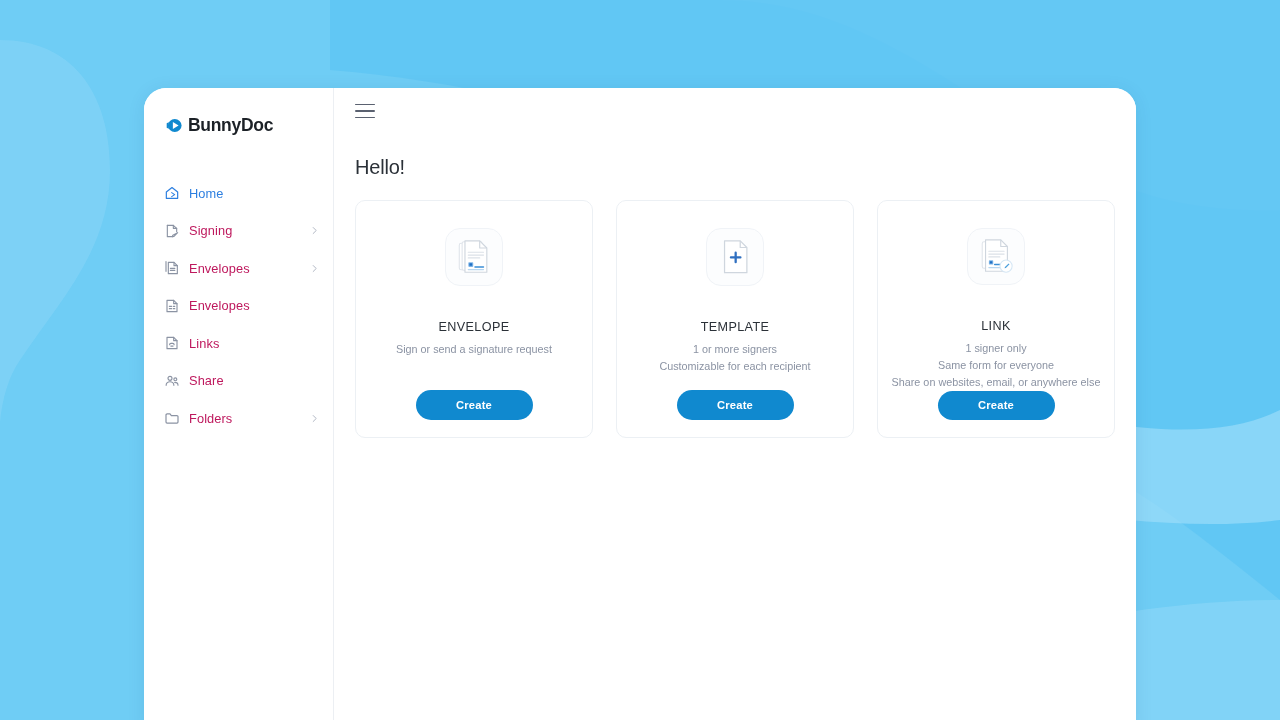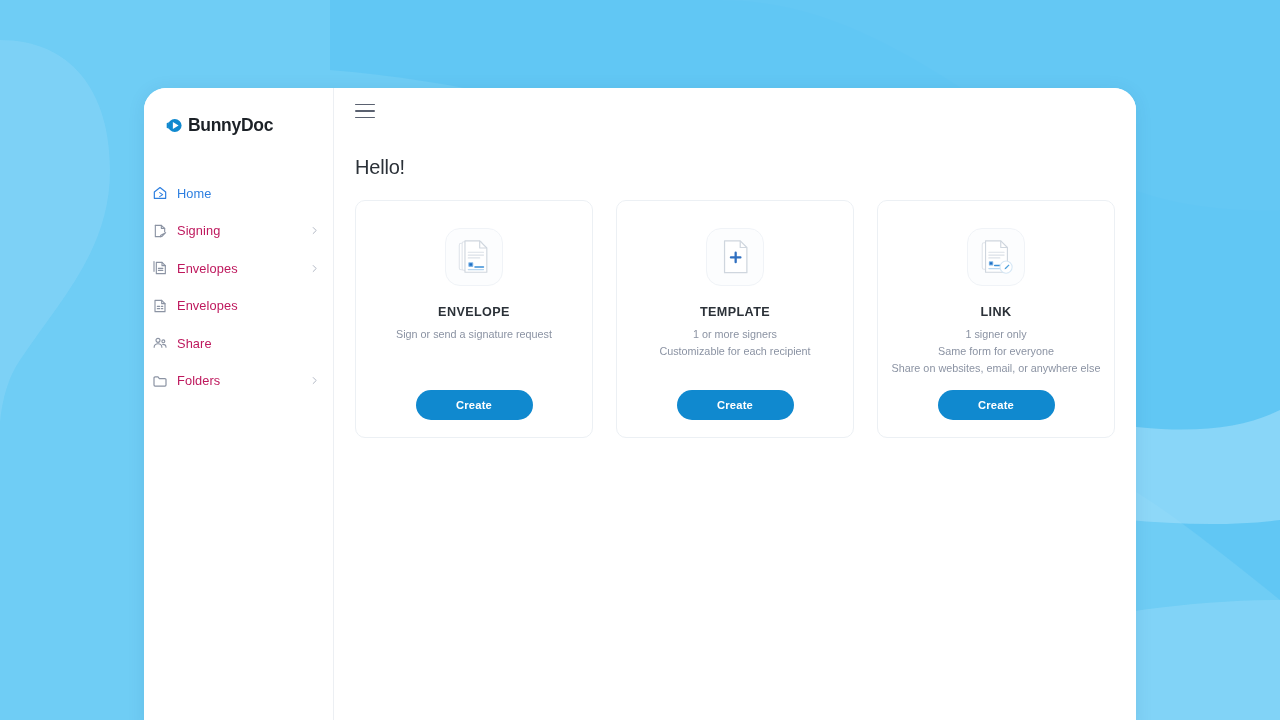--- a/index.html
+++ b/index.html
@@ -65,21 +65,21 @@
     letter-spacing: -0.3px;
     white-space: nowrap;
   }
 
   #nav { margin-top: 40px; }
 
   .nav-item {
     display: flex;
     align-items: center;
     height: 30px;
-    padding: 0 14px 0 8px;
+    padding: 0 14px 0 20px;
     margin-bottom: 7.5px;
     cursor: pointer;
     position: relative;
   }
   .nav-icon {
     width: 16px; height: 16px;
     flex: 0 0 16px;
     display: block;
     margin-right: 9px;
     color: #8b93a3;
@@ -147,23 +147,23 @@
   .card-icon-box {
     width: 58px; height: 58px;
     border-radius: 15px;
     background: #fcfdfe;
     border: 1px solid #f0f3f7;
     display: flex; align-items: center; justify-content: center;
   }
   .card-icon-box svg { display: block; }
 
   .card-title {
-    margin-top: 19px;
+    margin-top: 34px;
     font-size: 12.6px;
-    font-weight: bold;
+    font-weight: normal;
     color: #2b3138;
     letter-spacing: 0.4px;
   }
 
   .card-desc {
     margin-top: 7px;
     text-align: center;
     font-size: 10.8px;
     line-height: 17px;
     color: #8b93a3;
@@ -255,20 +255,30 @@
 
         <div class="nav-item">
           <svg class="nav-icon" viewBox="0 0 24 24" fill="none" stroke="currentColor" stroke-width="1.7" stroke-linecap="round" stroke-linejoin="round">
             <path d="M4.5 3.5 H14.5 L19.5 8.5 V20.5 H4.5 Z"></path>
             <path d="M14.5 3.5 V8.5 H19.5"></path>
             <path d="M8 12.5 H11.5 M8 16 H11.5 M14 12.5 H16.2 M14 16 H16.2"></path>
           </svg>
           <span class="nav-label">Envelopes</span>
         </div>
 
+        <div class="nav-item">
+          <svg class="nav-icon" viewBox="0 0 24 24" fill="none" stroke="currentColor" stroke-width="1.7" stroke-linecap="round" stroke-linejoin="round">
+            <path d="M4.5 3.5 H14.5 L19.5 8.5 V20.5 H4.5 Z"></path>
+            <path d="M14.5 3.5 V8.5 H19.5"></path>
+            <path d="M8.4 14.6 a2 2 0 0 1 2-2 h1.2"></path>
+            <path d="M15.2 14.6 a2 2 0 0 0 -2 -2 h-1.2"></path>
+            <path d="M10.2 16.6 h3.4"></path>
+          </svg>
+          <span class="nav-label">Links</span>
+        </div>
 
         <div class="nav-item">
           <svg class="nav-icon" viewBox="0 0 24 24" fill="none" stroke="currentColor" stroke-width="1.7" stroke-linecap="round" stroke-linejoin="round">
             <circle cx="9" cy="8" r="3"></circle>
             <path d="M3.2 18.5 C3.2 15 5.8 13.2 9 13.2 C12.2 13.2 14.8 15 14.8 18.5"></path>
             <circle cx="17" cy="9.5" r="2.2"></circle>
             <path d="M16 14 C19 14 21 15.6 21 18.2"></path>
           </svg>
           <span class="nav-label">Share</span>
         </div>

